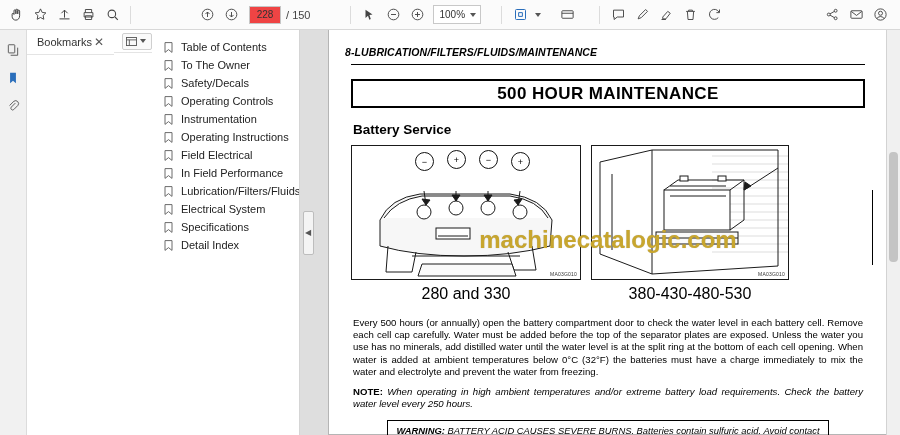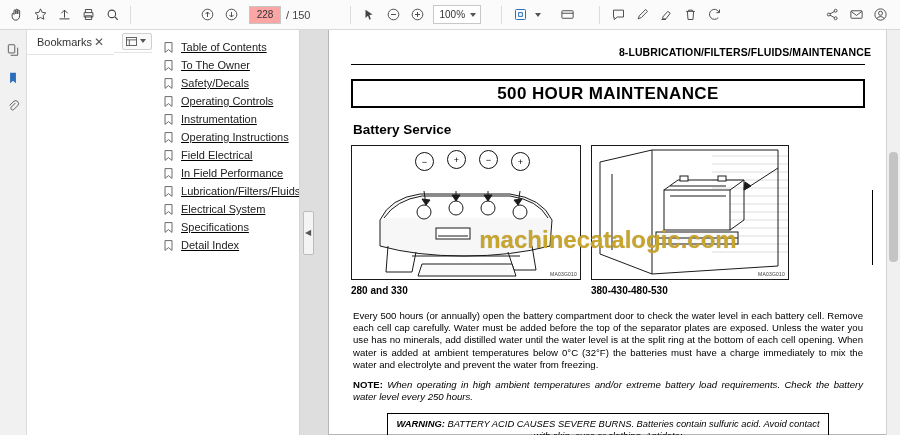--- a/index.html
+++ b/index.html
@@ -58,21 +58,21 @@
     display: flex;
     align-items: center;
     margin-left: 6px;
     font-size: 11px;
     color: #333;
   }
   .page-box {
     width: 30px;
     height: 16px;
     border: 1px solid #c6c6c6;
-    background: #fca5a5;
+    background: #ef4444;
     font-size: 10px;
     line-height: 16px;
     text-align: center;
     color: #333;
   }
   .page-total {
     margin-left: 5px;
     font-size: 11px;
     color: #444;
   }
@@ -187,21 +187,20 @@
     border-radius: 2px;
   }
   .opt-icon {
     width: 11px;
     height: 9px;
     display: block;
   }
   .bm-list {
     padding: 8px 0 0 10px;
     overflow: hidden;
-    text-decoration: underline;
   }
   .bm-item {
     display: flex;
     align-items: center;
     height: 18px;
     margin-bottom: 0px;
   }
   .bm-icon {
     width: 13px;
     min-width: 13px;
@@ -253,26 +252,27 @@
   .page {
     width: 560px;
     background: #fff;
     border: 1px solid #b5b5b5;
     border-top: none;
     position: relative;
     padding: 0 16px;
     box-sizing: border-box;
   }
   .doc-header {
-    text-align: right;
+    text-align: left;
     font-size: 10.5px;
     font-weight: bold;
     color: #000;
     padding-top: 16px;
     letter-spacing: 0.1px;
+    font-style: italic;
   }
   .hr-rule {
     border-top: 1px solid #000;
     margin: 6px 6px 0 6px;
   }
   .banner {
     margin: 14px 6px 0 6px;
     border: 2px solid #000;
     height: 25px;
     display: flex;
@@ -298,22 +298,23 @@
   }
   .fig-box {
     border: 1px solid #1a1a1a;
     background: #fff;
     position: relative;
     overflow: hidden;
   }
   .fig-l .fig-box { width: 228px; height: 133px; }
   .fig-r .fig-box { width: 196px; height: 133px; }
   .fig-cap {
-    font-size: 10px;
-    font-weight: bold;
+    text-align: center;
+    font-size: 16px;
+    font-weight: normal;
     margin-top: 5px;
   }
   .fig-code {
     position: absolute;
     right: 3px;
     bottom: 2px;
     font-size: 5px;
     color: #333;
     letter-spacing: 0.2px;
   }

